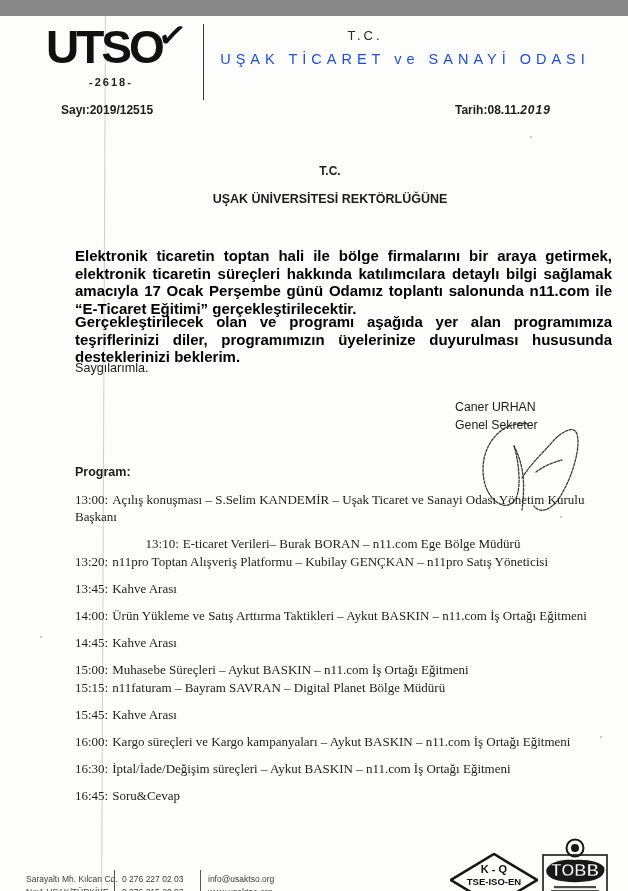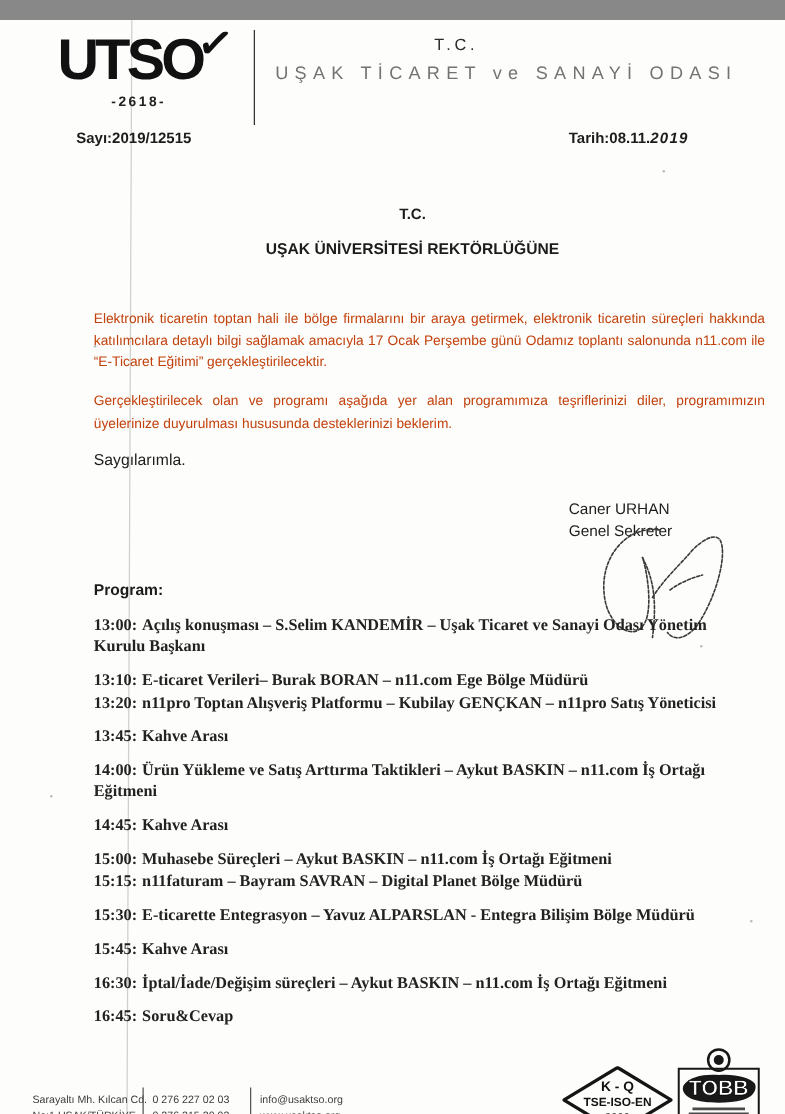--- a/index.html
+++ b/index.html
@@ -16,49 +16,49 @@
   .logo-text{font-weight:900;font-size:46px;letter-spacing:-3px;color:#111;
     font-family:"Liberation Sans",sans-serif;line-height:1;position:relative;}
   .logo-check{position:absolute;left:112px;top:-6px;font-size:34px;font-weight:900;
     color:#111;transform:rotate(8deg);}
   .logo-year{margin-top:6px;width:130px;text-align:center;font-size:11px;
     letter-spacing:2px;font-weight:bold;color:#222;}
   .header-divider{position:absolute;left:203px;top:8px;width:1px;height:76px;
     background:#333;}
   .org-block{position:absolute;left:205px;top:12px;width:400px;text-align:center;}
   .org-tc{font-size:13px;letter-spacing:3px;color:#2a2a2a;transform:translateX(-40px);}
-  .org-name{margin-top:8px;font-size:14.5px;letter-spacing:5px;color:#737373;
+  .org-name{margin-top:8px;font-size:14.5px;letter-spacing:5px;color:#1d4ed8;
     white-space:nowrap;}
   .ref-row{position:absolute;top:87px;left:0;width:628px;font-size:12px;font-weight:bold;}
   .ref-sayi{position:absolute;left:61px;top:0;}
   .ref-tarih{position:absolute;left:455px;top:0;}
   .ref-tarih .hand{font-style:italic;letter-spacing:1px;}
   
   .recipient{position:absolute;left:0;top:148px;width:660px;text-align:center;
     font-weight:bold;font-size:12px;}
   .recipient .line2{margin-top:14px;font-size:12.5px;}
   
-  .para{position:absolute;left:75px;width:537px;font-size:11px;line-height:17.5px;
-    text-align:justify;color:#c2410c;}
+  .para{position:absolute;left:75px;width:537px;font-size:15px;line-height:17.5px;
+    text-align:justify;color:#000000;font-weight:bold;}
   .p1{top:231px;}
   .p2{top:297px;}
   .closing{position:absolute;left:75px;top:345px;font-size:12.6px;}
   
   .sig-block{position:absolute;left:455px;top:384px;width:140px;
     font-size:12.3px;}
   .sig-title{margin-top:4px;}
   .sig-scribble{position:absolute;left:470px;top:402px;width:120px;height:100px;}
   
   .prog-heading{position:absolute;left:75px;top:449px;font-size:12.5px;font-weight:bold;
     }
   .prog-list{position:absolute;left:75px;top:475px;width:516px;
     font-family:"Liberation Serif","DejaVu Serif",serif;font-size:13px;
-    line-height:17px;color:#222;font-weight:bold;}
+    line-height:17px;color:#222;}
   .prog-row{margin-bottom:10px;}
-  .prog-row:nth-child(2){margin-bottom:1px;}
+  .prog-row:nth-child(2){margin-bottom:1px;text-align:center;}
   .prog-row:nth-child(7){margin-bottom:1px;}
   .prog-time{margin-right:4px;}
   
   .footer{position:absolute;left:0;top:820px;width:628px;height:71px;font-size:8.5px;
     color:#3d3d3d;}
   .f-col{position:absolute;top:37px;line-height:13px;}
   .f-address{left:26px;}
   .f-phones{left:122px;}
   .f-web{left:208px;}
   .f-bar{position:absolute;top:34px;width:1px;height:28px;background:#555;}
@@ -118,22 +118,22 @@
   <div class="prog-heading">Program:</div>
   <div class="prog-list">
       <div class="prog-row"><span class="prog-time">13:00:</span><span class="prog-text">Açılış konuşması – S.Selim KANDEMİR – Uşak Ticaret ve Sanayi Odası Yönetim Kurulu Başkanı</span></div>
       <div class="prog-row"><span class="prog-time">13:10:</span><span class="prog-text">E-ticaret Verileri– Burak BORAN – n11.com Ege Bölge Müdürü</span></div>
       <div class="prog-row"><span class="prog-time">13:20:</span><span class="prog-text">n11pro Toptan Alışveriş Platformu – Kubilay GENÇKAN – n11pro Satış Yöneticisi</span></div>
       <div class="prog-row"><span class="prog-time">13:45:</span><span class="prog-text">Kahve Arası</span></div>
       <div class="prog-row"><span class="prog-time">14:00:</span><span class="prog-text">Ürün Yükleme ve Satış Arttırma Taktikleri – Aykut BASKIN – n11.com İş Ortağı Eğitmeni</span></div>
       <div class="prog-row"><span class="prog-time">14:45:</span><span class="prog-text">Kahve Arası</span></div>
       <div class="prog-row"><span class="prog-time">15:00:</span><span class="prog-text">Muhasebe Süreçleri – Aykut BASKIN – n11.com İş Ortağı Eğitmeni</span></div>
       <div class="prog-row"><span class="prog-time">15:15:</span><span class="prog-text">n11faturam – Bayram SAVRAN – Digital Planet Bölge Müdürü</span></div>
-      <div class="prog-row"><span class="prog-time">15:30:</span><span class="prog-text">E-ticarette Entegrasyon – Yavuz ALPARSLAN - Entegra Bilişim Bölge Müdürü</span></div>
       <div class="prog-row"><span class="prog-time">15:45:</span><span class="prog-text">Kahve Arası</span></div>
+      <div class="prog-row"><span class="prog-time">16:00:</span><span class="prog-text">Kargo süreçleri ve Kargo kampanyaları – Aykut BASKIN – n11.com İş Ortağı Eğitmeni</span></div>
       <div class="prog-row"><span class="prog-time">16:30:</span><span class="prog-text">İptal/İade/Değişim süreçleri – Aykut BASKIN – n11.com İş Ortağı Eğitmeni</span></div>
       <div class="prog-row"><span class="prog-time">16:45:</span><span class="prog-text">Soru&amp;Cevap</span></div>
     </div>
 
   <div class="footer">
     <div class="f-col f-address">
       <div>Sarayaltı Mh. Kılcan Cd.</div>
       <div>No:1 UŞAK/TÜRKİYE</div>
     </div>
     <div class="f-bar f-bar1"></div>

